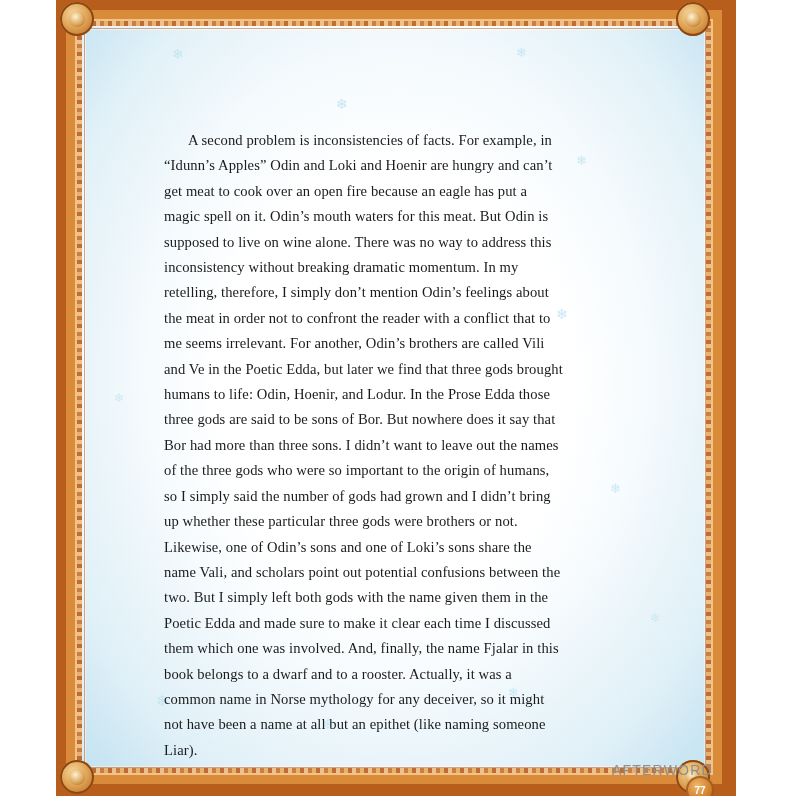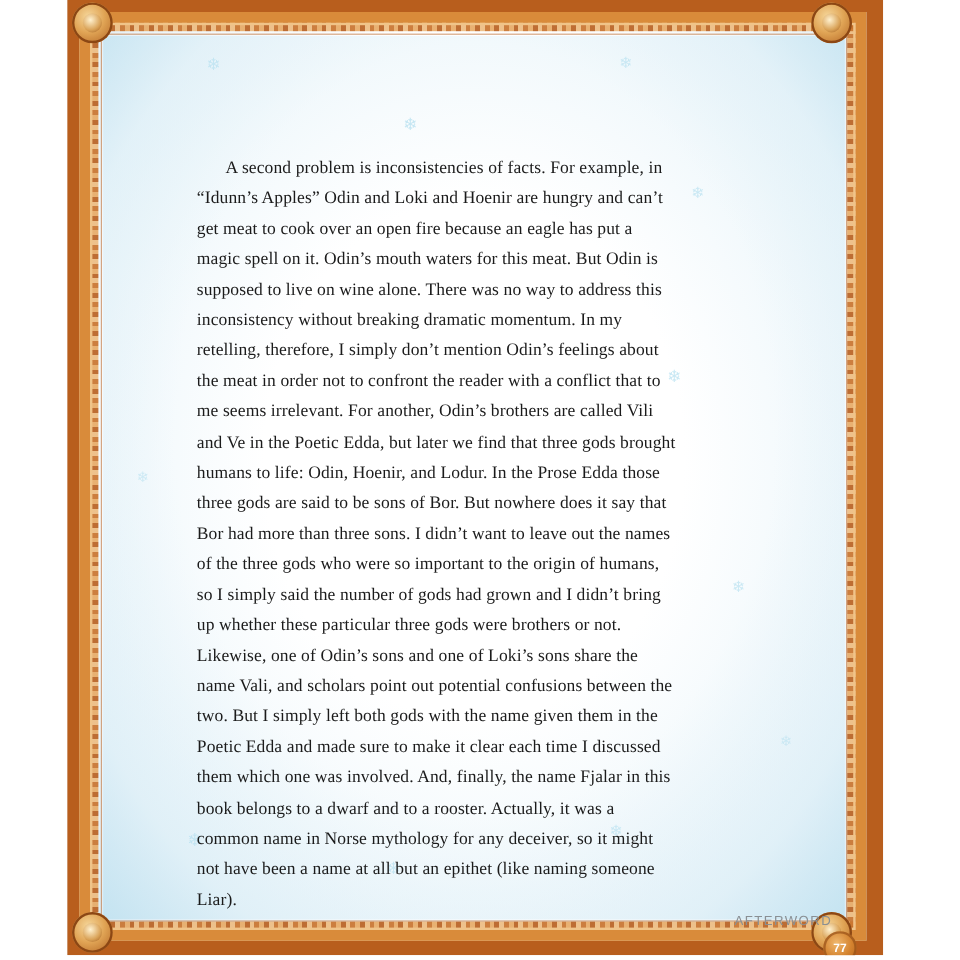--- a/index.html
+++ b/index.html
@@ -188,21 +188,21 @@
     margin: 0;
     letter-spacing: .1px;
   }
 
   
   .footer-label {
     position: absolute;
     left: 612px;
     top: 762px;
     font-family: "Liberation Sans", sans-serif;
-    font-size: 11px;
+    font-size: 14px;
     letter-spacing: 1.2px;
     color: #8a8f93;
   }
 
   .page-number-badge {
     position: absolute;
     left: 686px;
     top: 776px;
     width: 28px;
     height: 28px;

